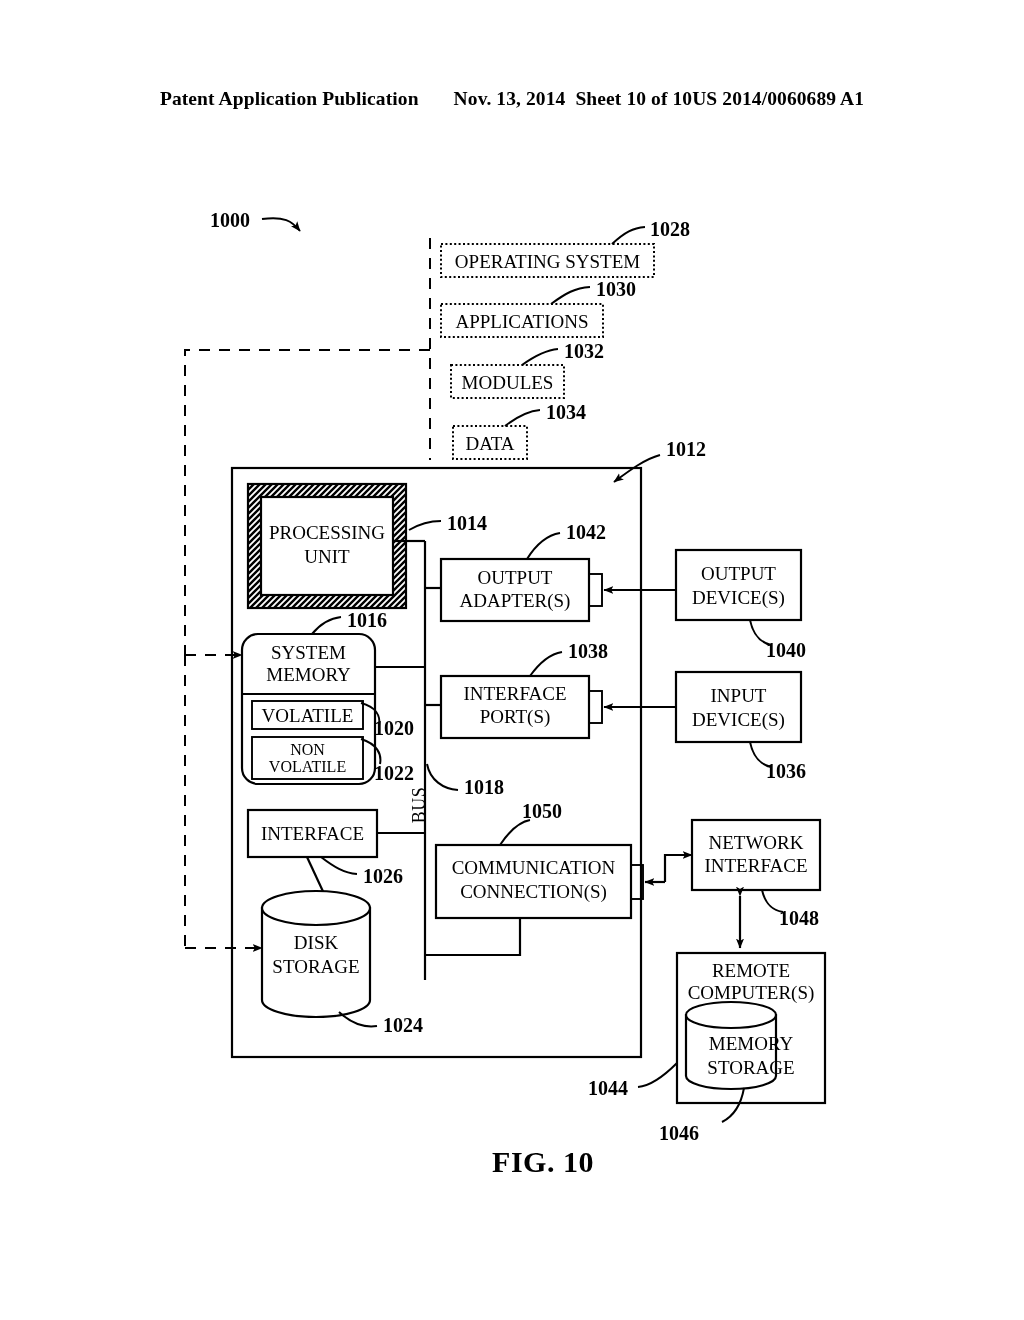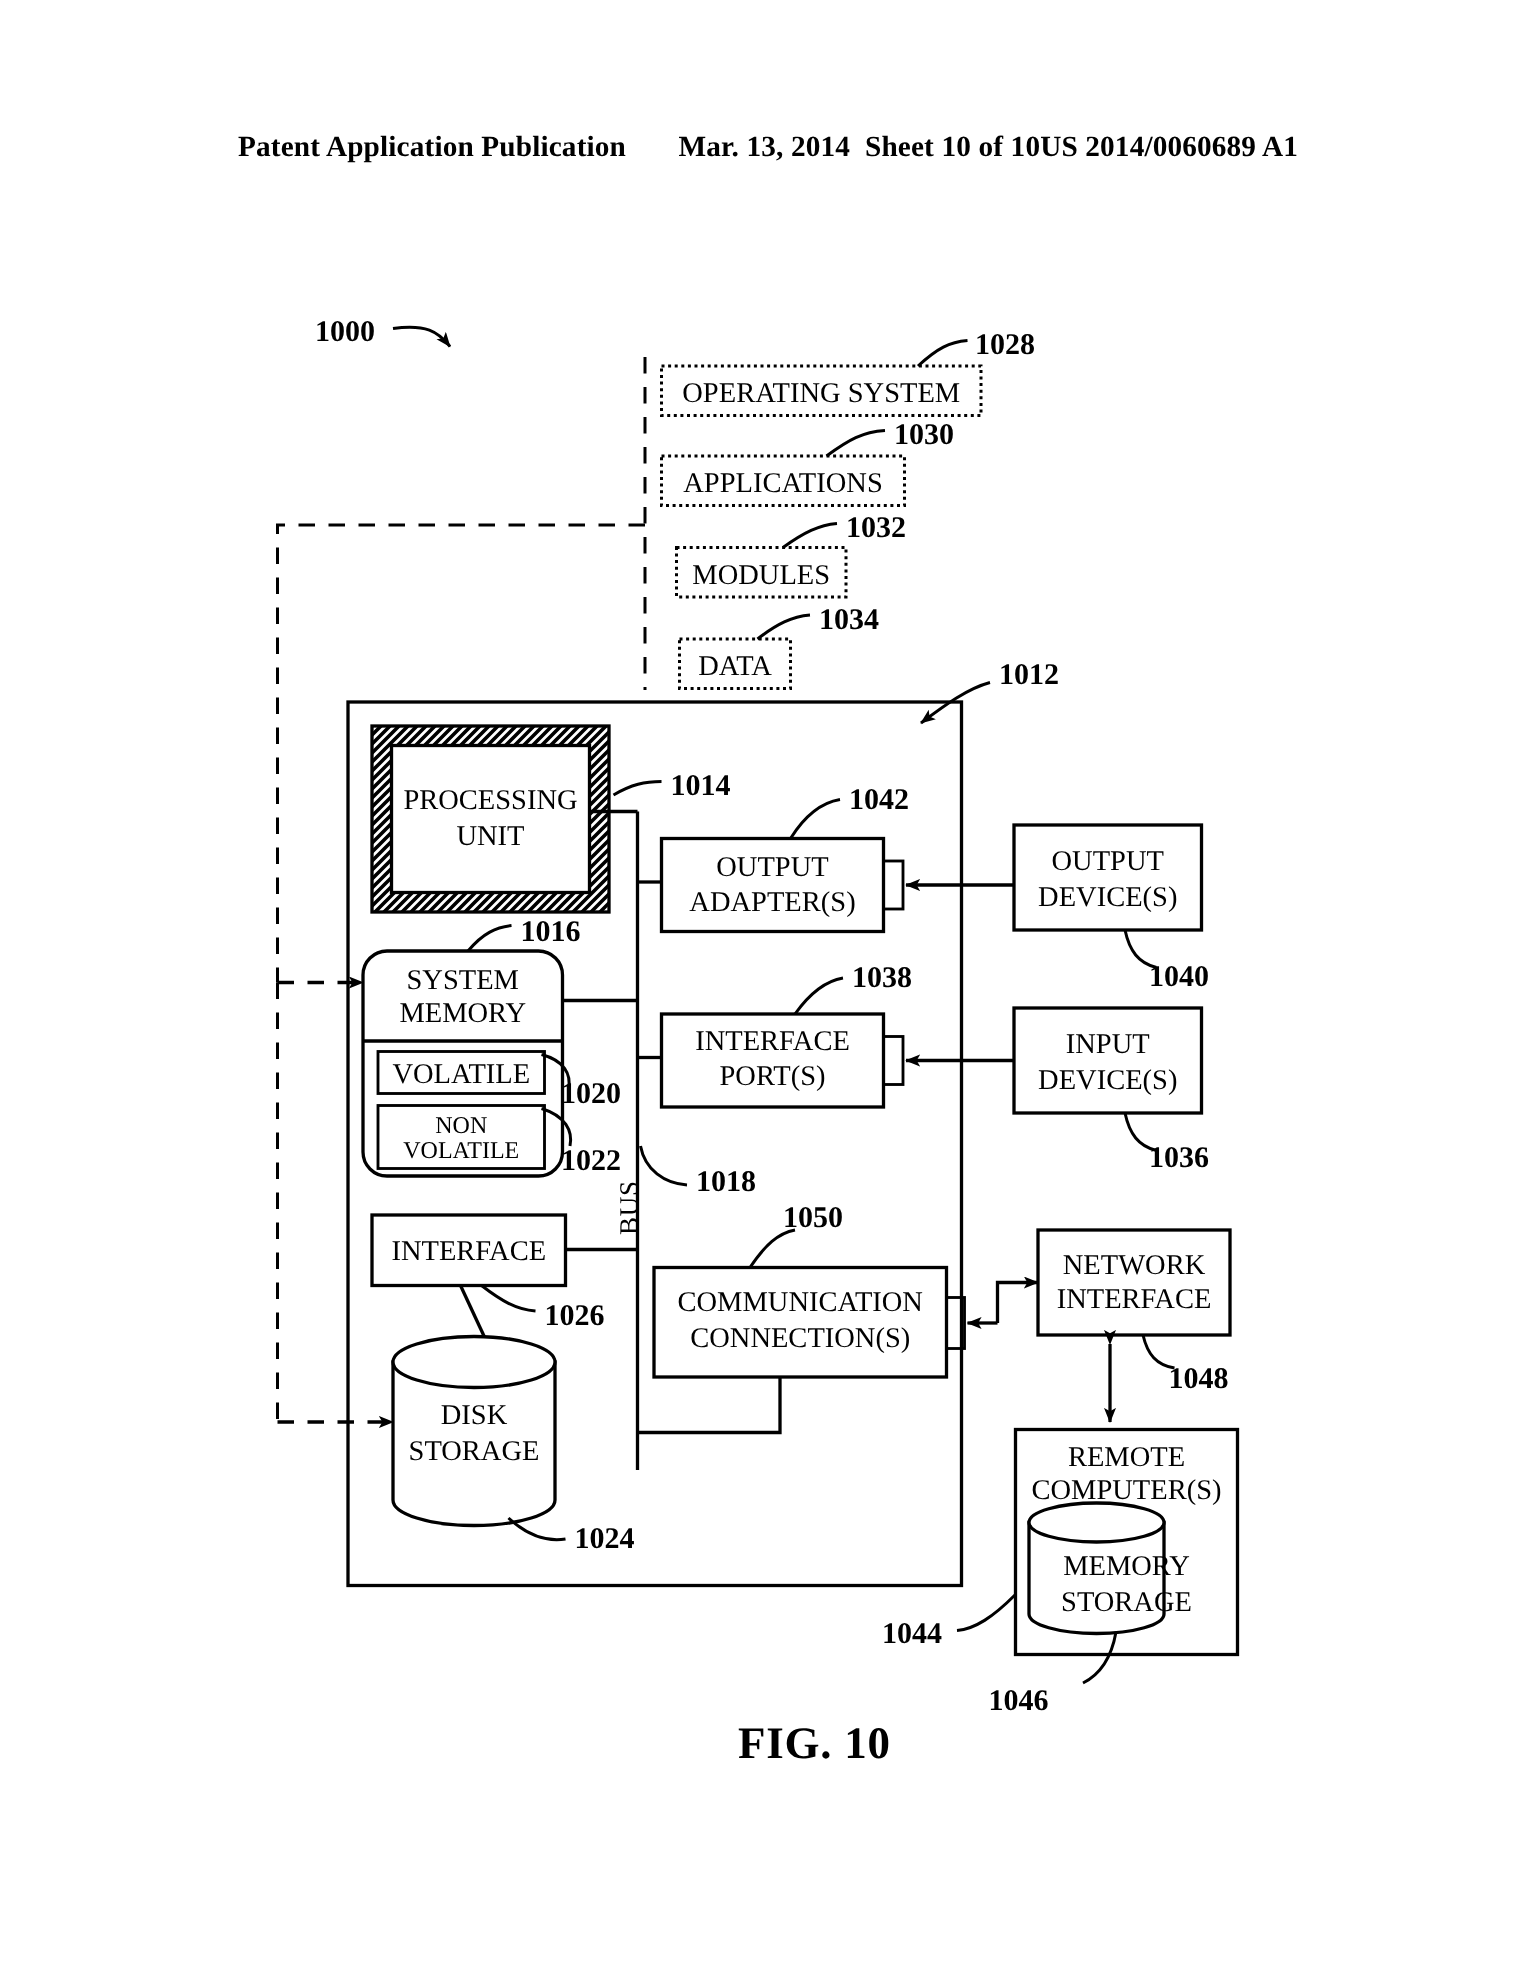--- a/index.html
+++ b/index.html
@@ -42,21 +42,21 @@
   .dashline{fill:none;stroke:#000;stroke-width:2;stroke-dasharray:11 9;}
   .lead{fill:none;stroke:#000;stroke-width:2;}
   .conn{fill:none;stroke:#000;stroke-width:2.2;}
   .cyl{fill:#fff;stroke:#000;stroke-width:2.2;}
 </style>
 </head>
 <body>
 
 <div id="sheet">
 
-  <div class="hdr"><span class="g1">Patent Application Publication</span><span>Mar. 13, 2014</span><span class="g2" style="margin-left:10px">Sheet 10 of 10</span><span>US 2014/0060689 A1</span></div>
+  <div class="hdr"><span class="g1">Patent Application Publication</span><span>Nov. 13, 2014</span><span class="g2" style="margin-left:10px">Sheet 10 of 10</span><span>US 2014/0060689 A1</span></div>
 
   <svg id="fig" viewBox="0 0 1024 1320">
     <defs>
       <marker id="ah" markerWidth="11" markerHeight="11" refX="9.4" refY="4.0" orient="auto" markerUnits="userSpaceOnUse">
         <path d="M0,0 L10,4 L0,8 L2.3,4 Z" fill="#000"></path>
       </marker>
       <pattern id="hatch" patternUnits="userSpaceOnUse" width="6" height="6">
         <rect width="6" height="6" fill="#fff"></rect>
         <path d="M0,6 L6,0 M-1.5,1.5 L1.5,-1.5 M4.5,7.5 L7.5,4.5" stroke="#000" stroke-width="2.4"></path>
       </pattern>

